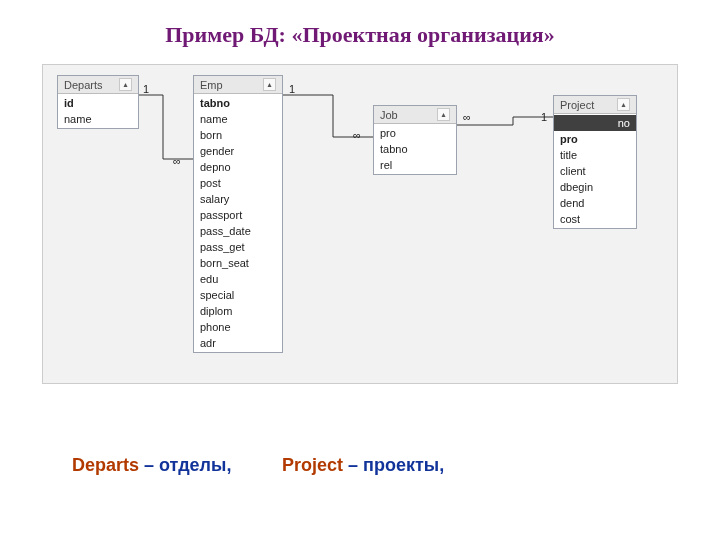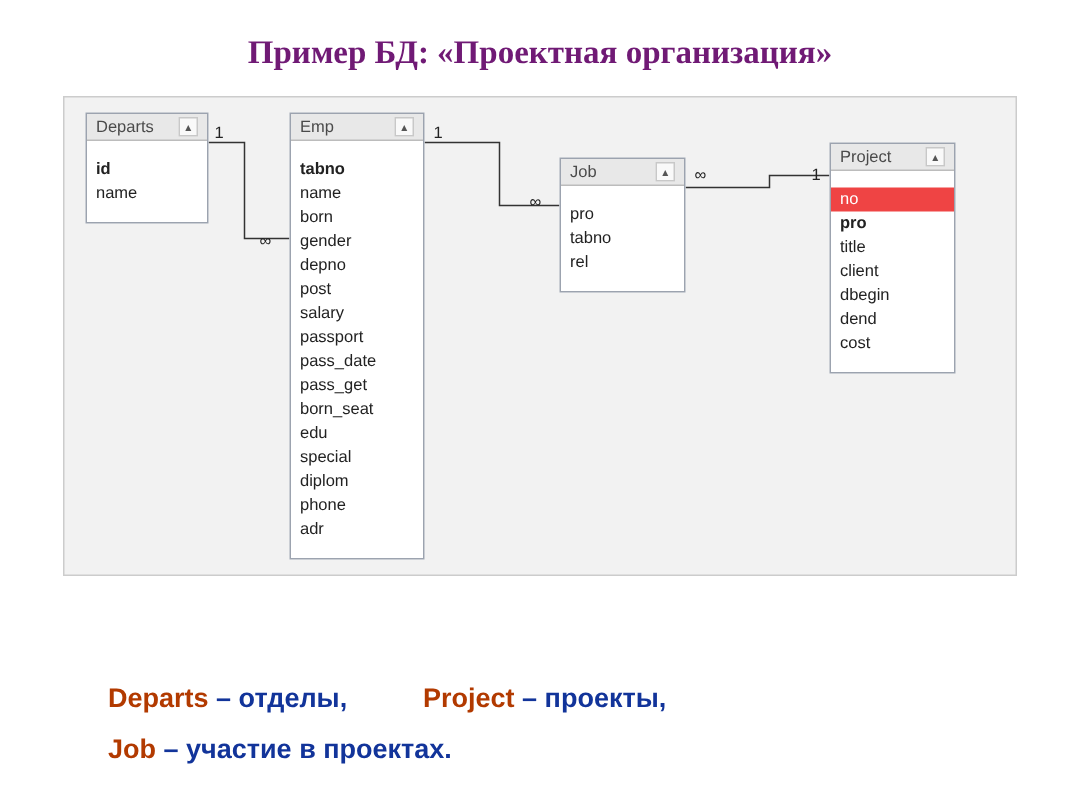--- a/index.html
+++ b/index.html
@@ -51,30 +51,31 @@
     width: 13px;
     height: 13px;
     background: #f9f9f9;
     border: 1px solid #c8c8c8;
     font-size: 8px;
     line-height: 11px;
     text-align: center;
     color: #555;
   }
   .table-fields {
-    padding: 11px 0;
+    padding: 1px 0;
   }
   .field {
     padding: 1px 6px;
     line-height: 14px;
   }
   .field.bold { font-weight: bold; }
   .field.selected {
-    background: #ef4444;
+    background: #404040;
     color: #ffffff;
+    text-align: right;
   }
   .rel-label {
     position: absolute;
     font-size: 11px;
     color: #222;
     font-family: Tahoma, sans-serif;
   }
   svg.lines {
     position: absolute;
     left: 0; top: 0;
@@ -191,18 +192,14 @@
     <div style="width:210px;">
       <span class="term">Departs</span>
       <span class="desc">– отделы,</span>
     </div>
     <div>
       <span class="term">Project</span>
       <span class="desc">– проекты,</span>
     </div>
   </div>
   <div class="legend-row">
-    <div>
-      <span class="term">Job</span>
-      <span class="desc">– участие в проектах.</span>
-    </div>
   </div>
 </div>
 
 </body></html>

